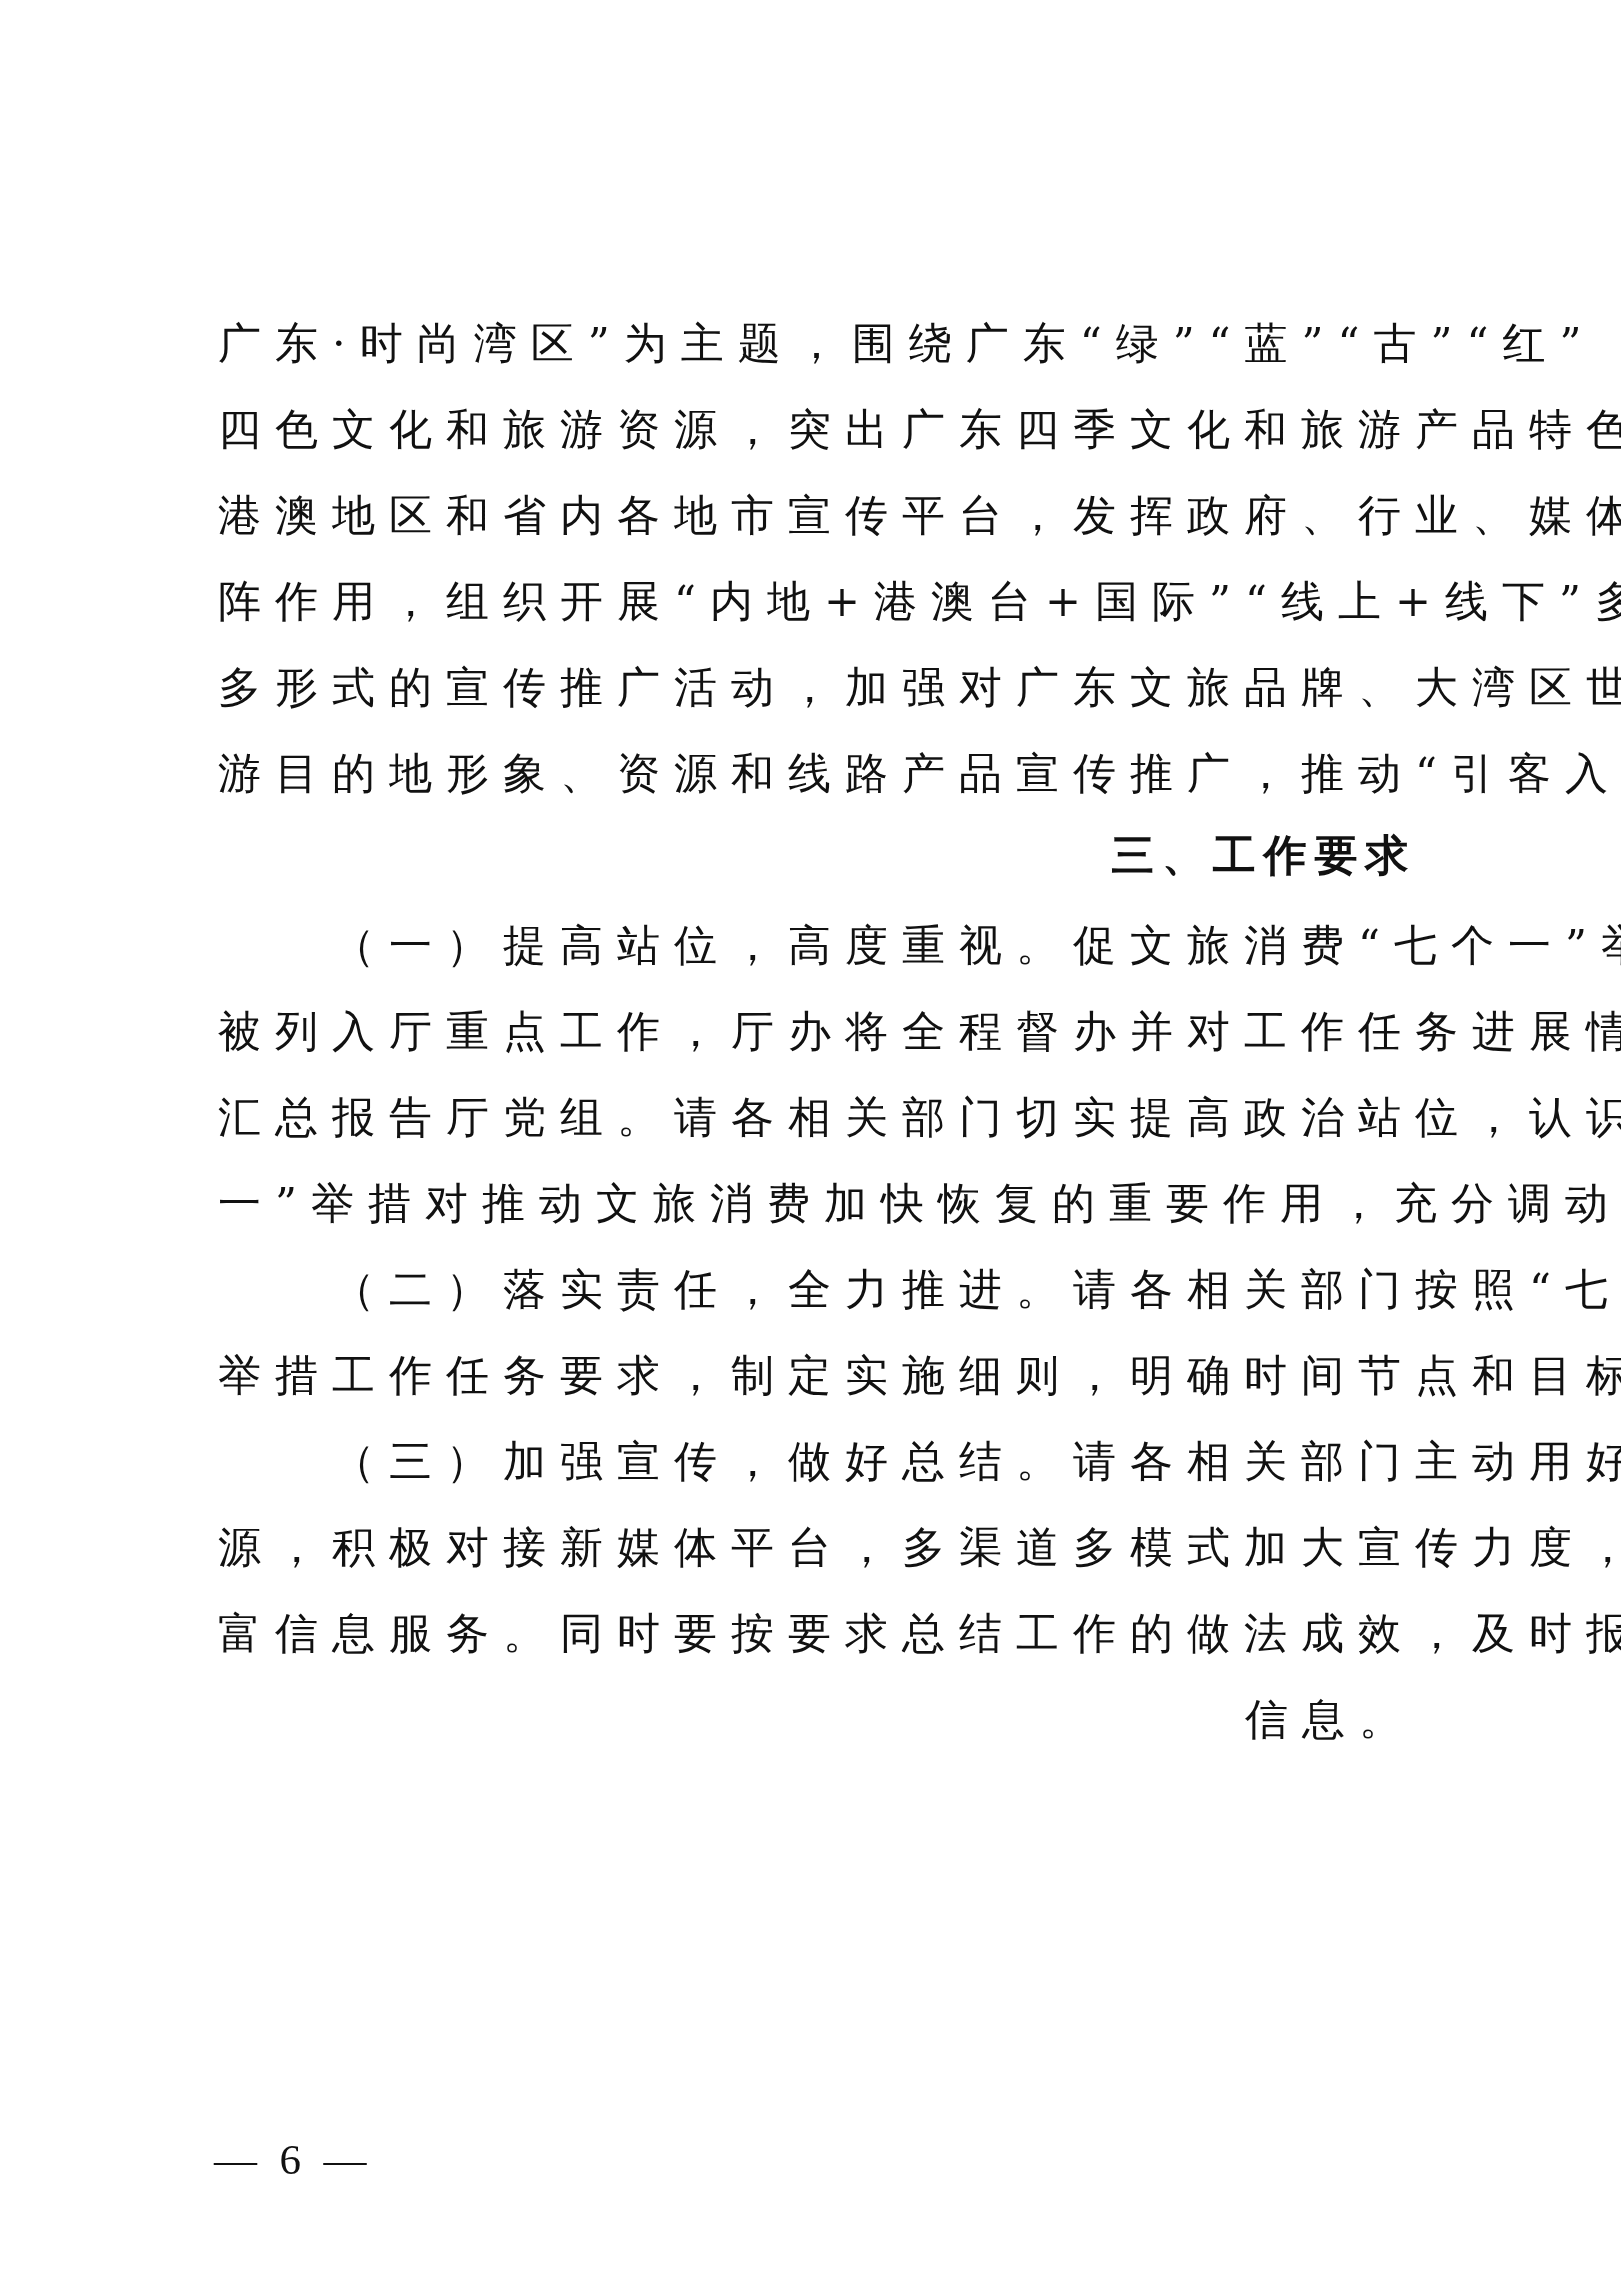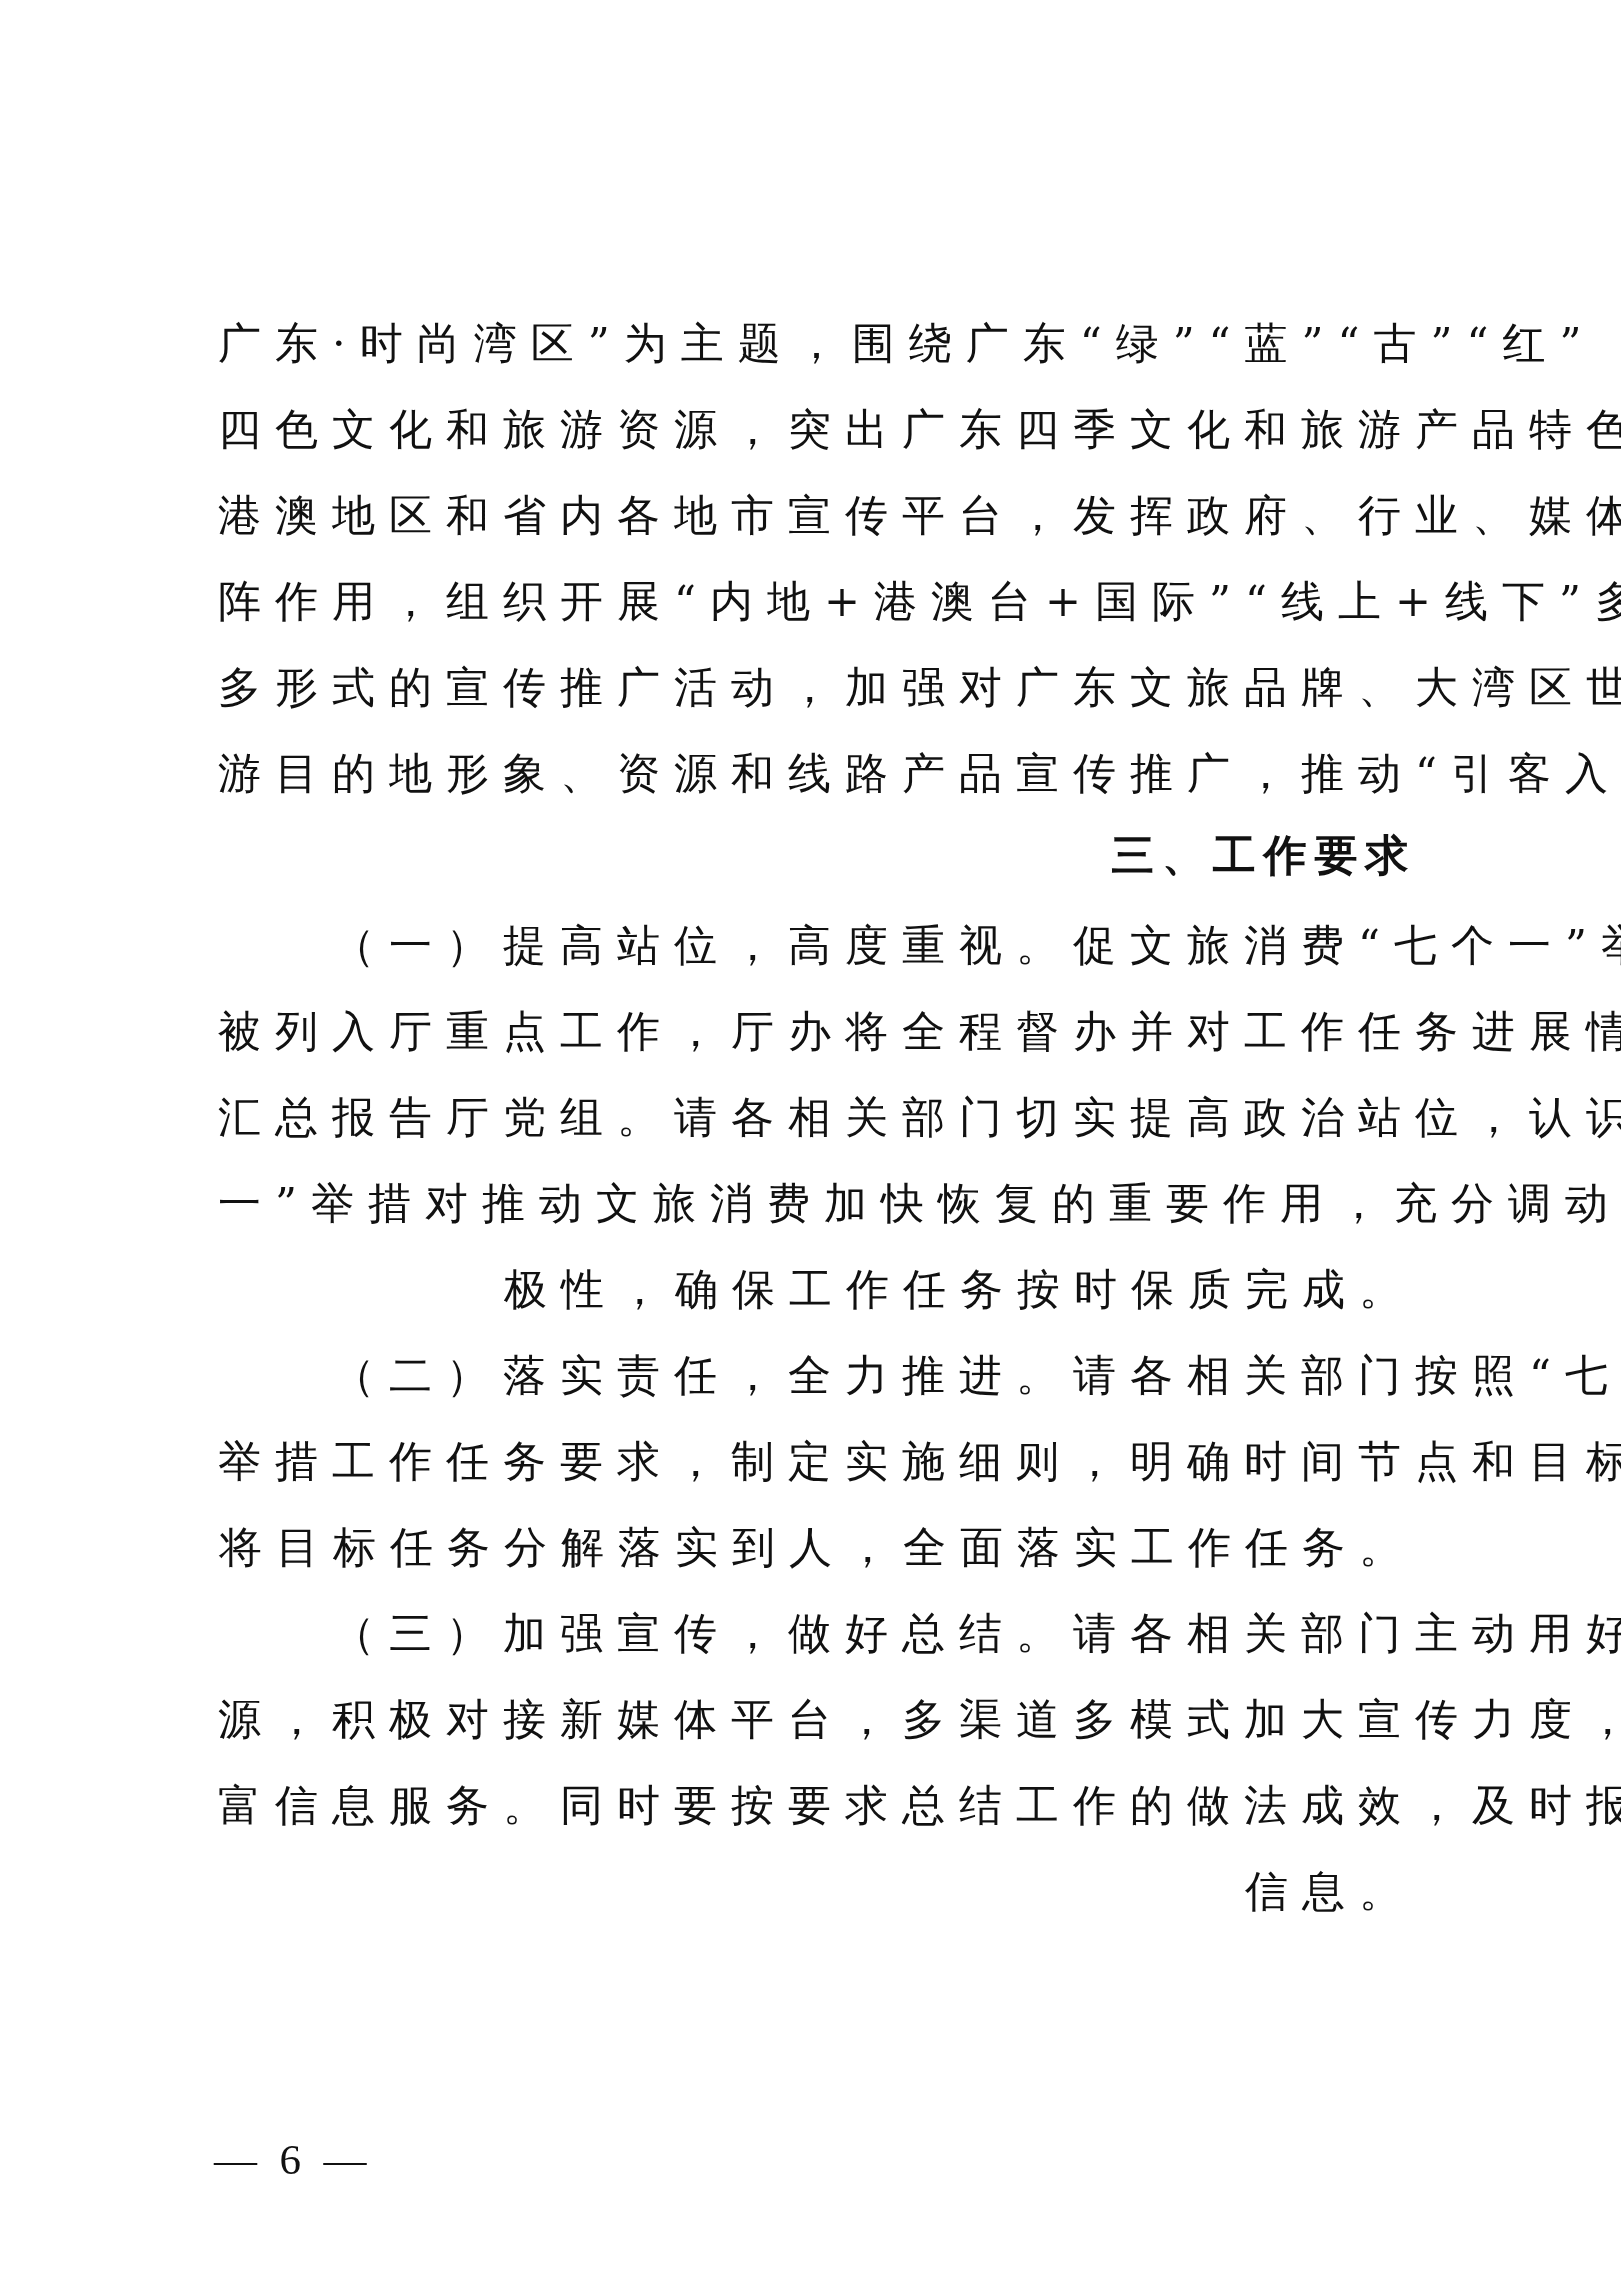--- a/index.html
+++ b/index.html
@@ -68,27 +68,25 @@
     <div class="line">游目的地形象、资源和线路产品宣传推广，推动“引客入粤”。</div>
   </div>
 
   <div class="heading">三、工作要求</div>
 
   <div>
     <div class="line indent">（一）提高站位，高度重视。促文旅消费“七个一”举措已</div>
     <div class="line">被列入厅重点工作，厅办将全程督办并对工作任务进展情况按月</div>
     <div class="line">汇总报告厅党组。请各相关部门切实提高政治站位，认识“七个</div>
     <div class="line">一”举措对推动文旅消费加快恢复的重要作用，充分调动各方积</div>
-    <div class="line">极性，确保工作任务按时保质完成。</div>
   </div>
 
   <div>
     <div class="line indent">（二）落实责任，全力推进。请各相关部门按照“七个一”</div>
     <div class="line">举措工作任务要求，制定实施细则，明确时间节点和目标任务，</div>
-    <div class="line">将目标任务分解落实到人，全面落实工作任务。</div>
   </div>
 
   <div>
     <div class="line indent">（三）加强宣传，做好总结。请各相关部门主动用好媒体资</div>
     <div class="line">源，积极对接新媒体平台，多渠道多模式加大宣传力度，提供丰</div>
     <div class="line">富信息服务。同时要按要求总结工作的做法成效，及时报送动态</div>
     <div class="line">信息。</div>
   </div>
 
 </div>

